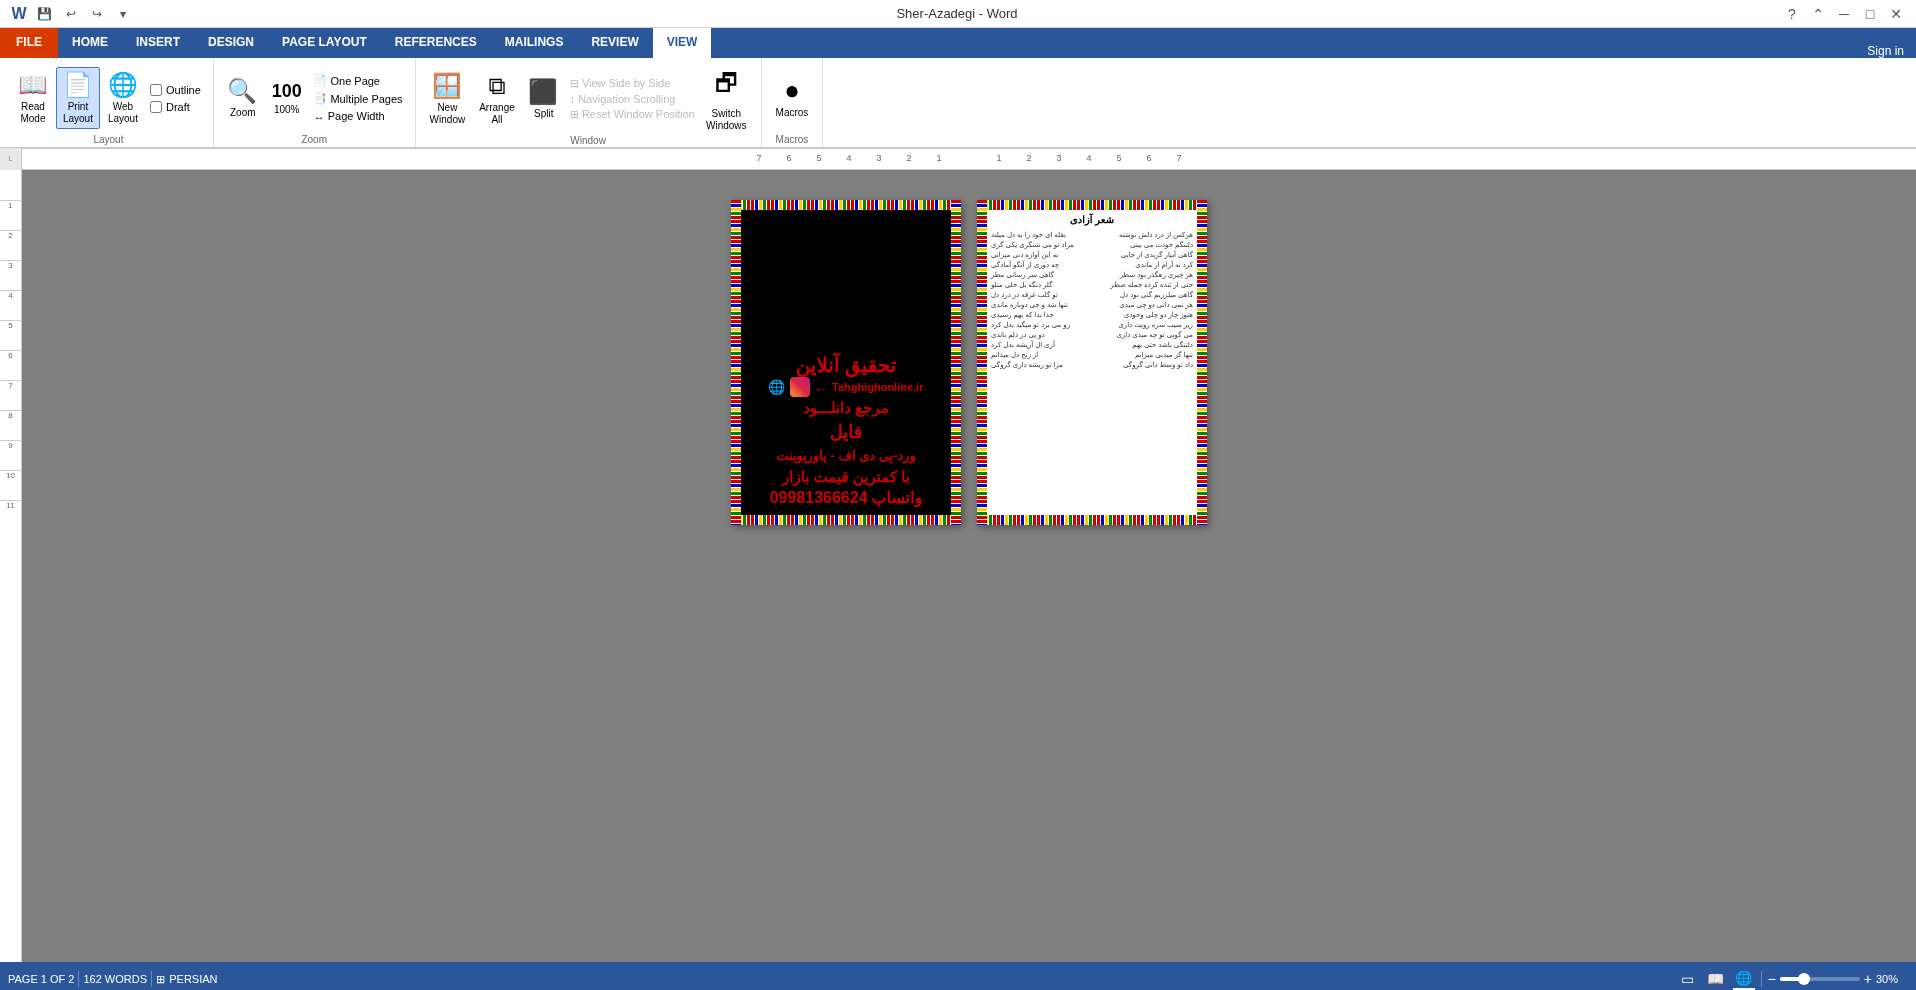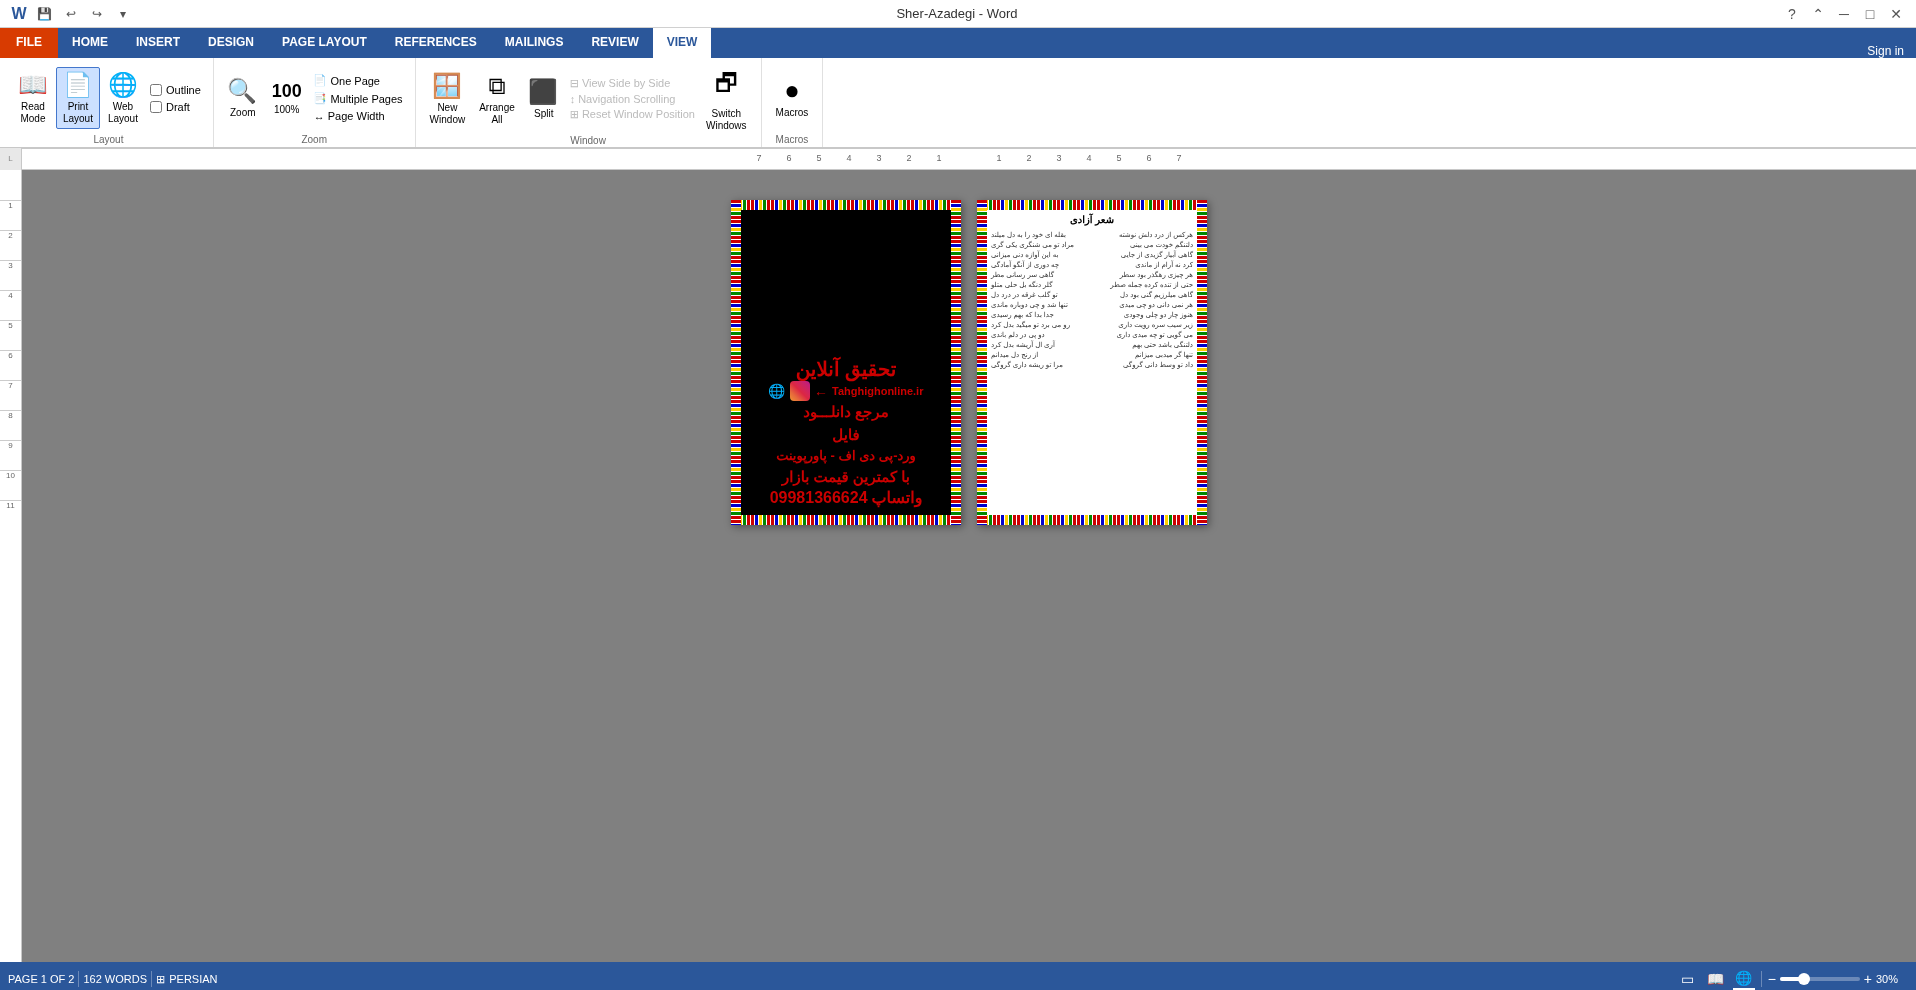--- a/index.html
+++ b/index.html
@@ -460,21 +460,21 @@
         <div class="page-inner-content">
           <div class="ad-bg">
             <div class="ad-title">تحقیق آنلاین</div>
             <div class="ad-url">
               <span>Tahghighonline.ir</span>
               <span style="font-size:14px;">←</span>
               <span class="instagram-icon"></span>
               <span style="font-size:14px;">🌐</span>
             </div>
             <div class="ad-body">مرجع دانلـــود</div>
-            <div class="ad-body" style="font-size:15px;">فایل</div>
+            <div class="ad-body" style="font-size:18px;">فایل</div>
             <div class="ad-body" style="font-size:13px;">ورد-پی دی اف - پاورپوینت</div>
             <div class="ad-body">با کمترین قیمت بازار</div>
             <div style="display:flex; align-items:center; gap:4px; direction:rtl;">
               <span class="ad-phone">واتساپ</span>
               <span class="ad-phone">09981366624</span>
             </div>
           </div>
         </div>
       </div>
 

